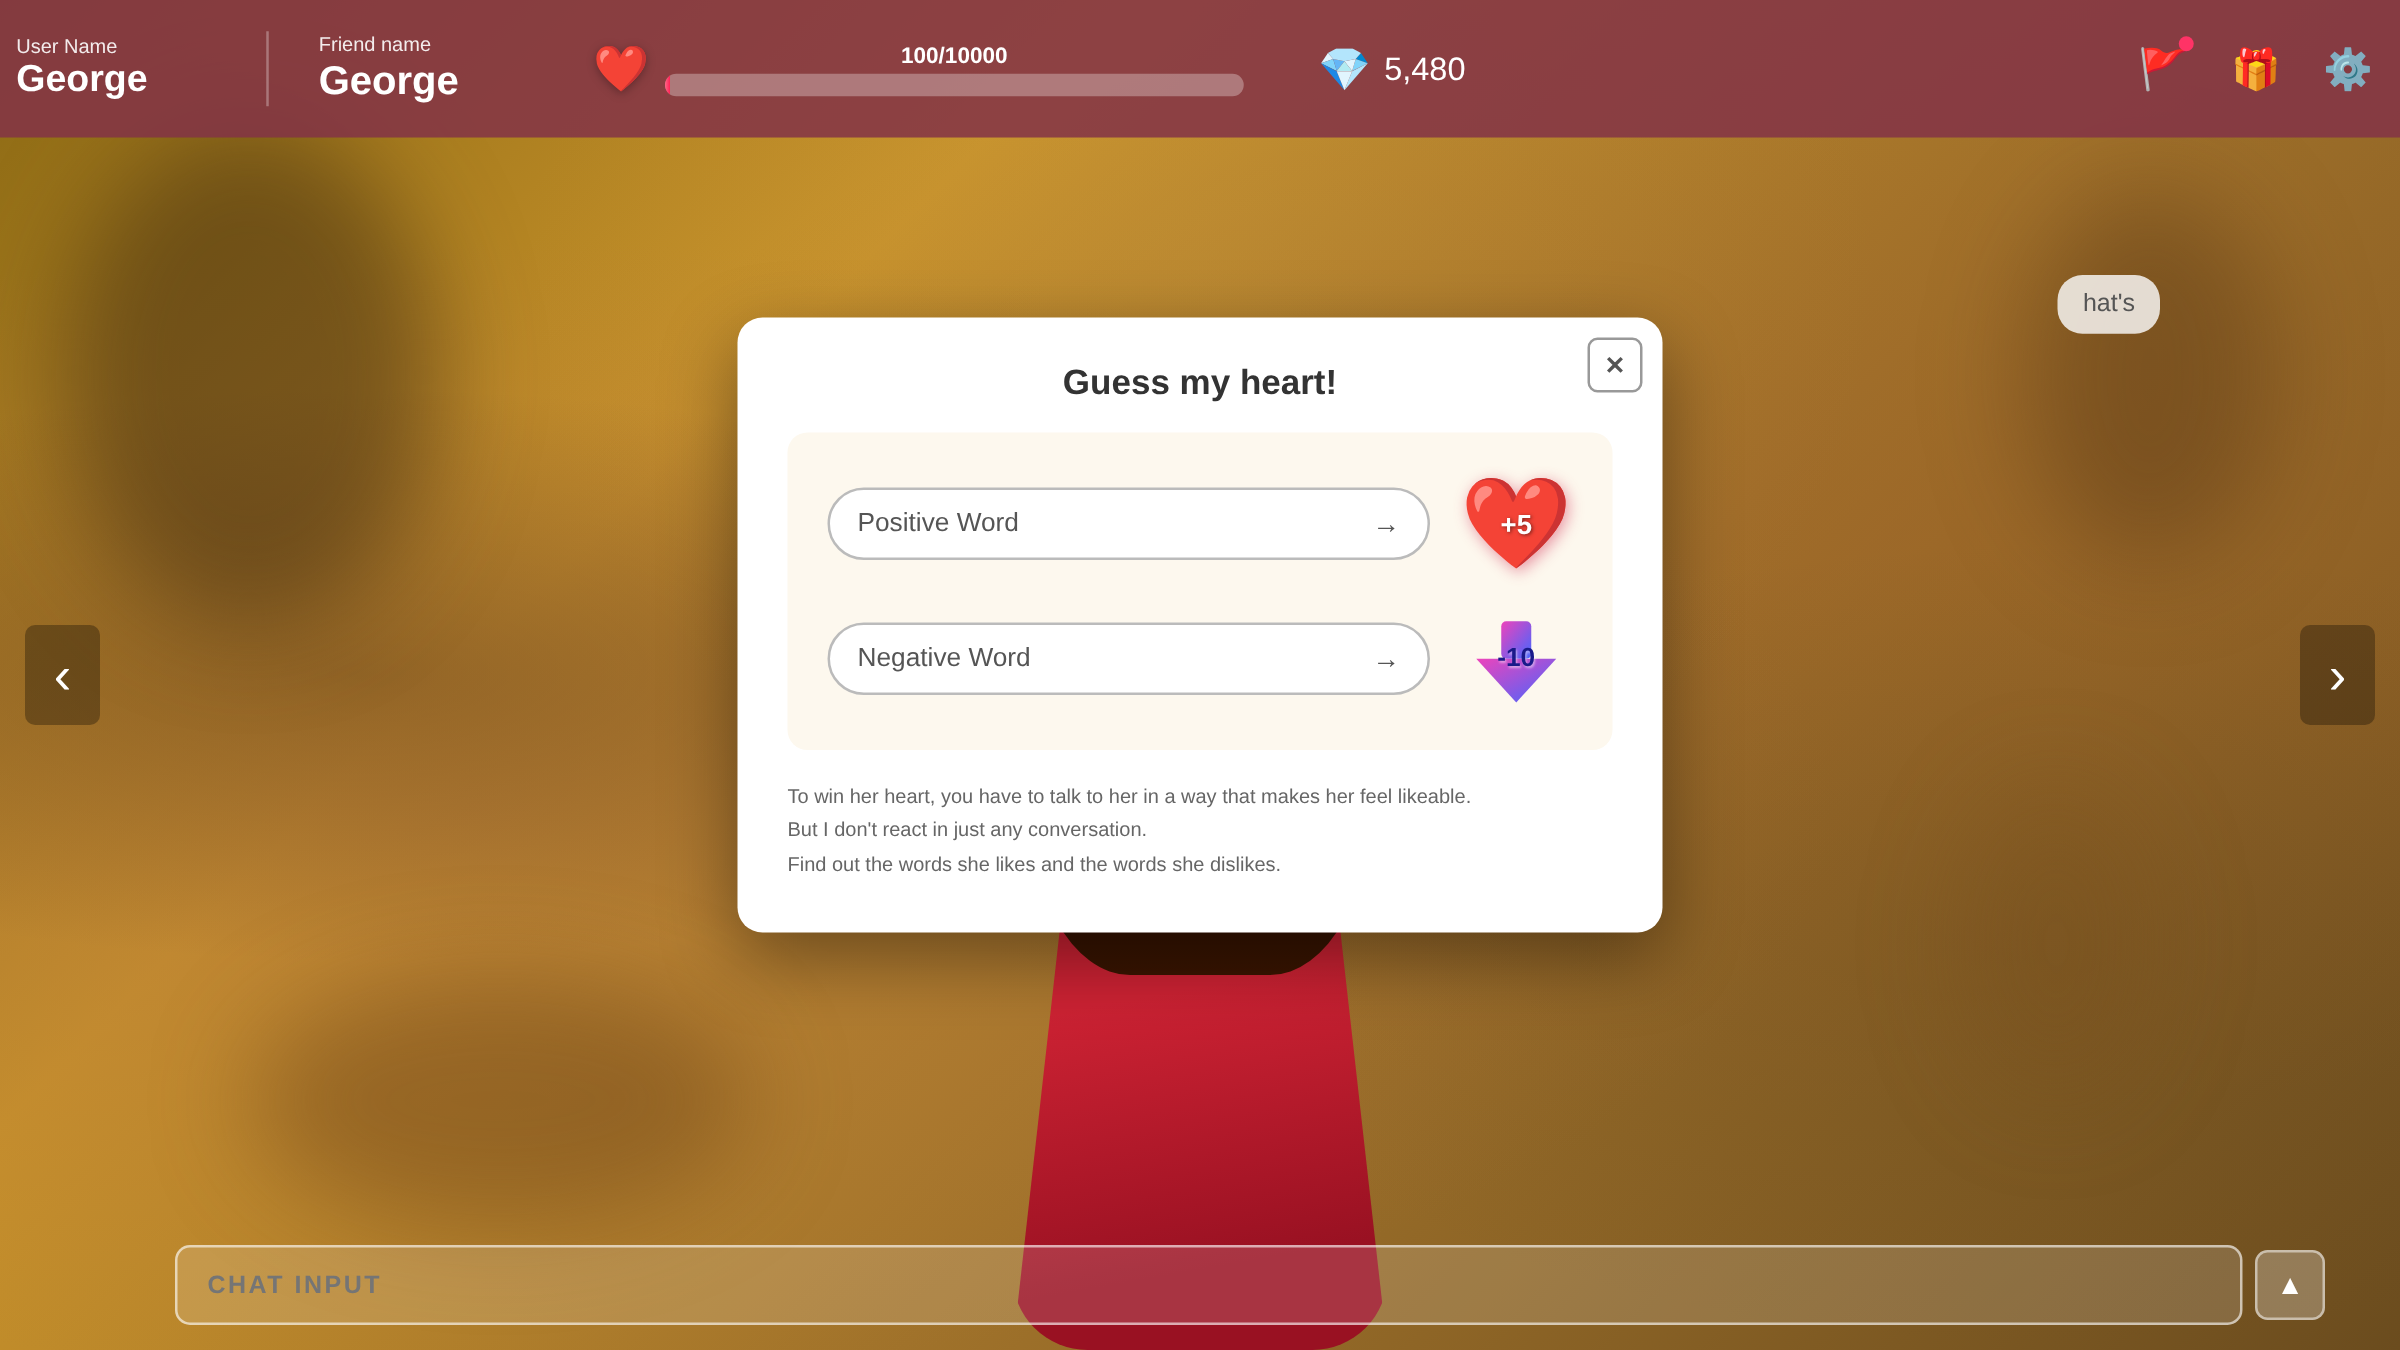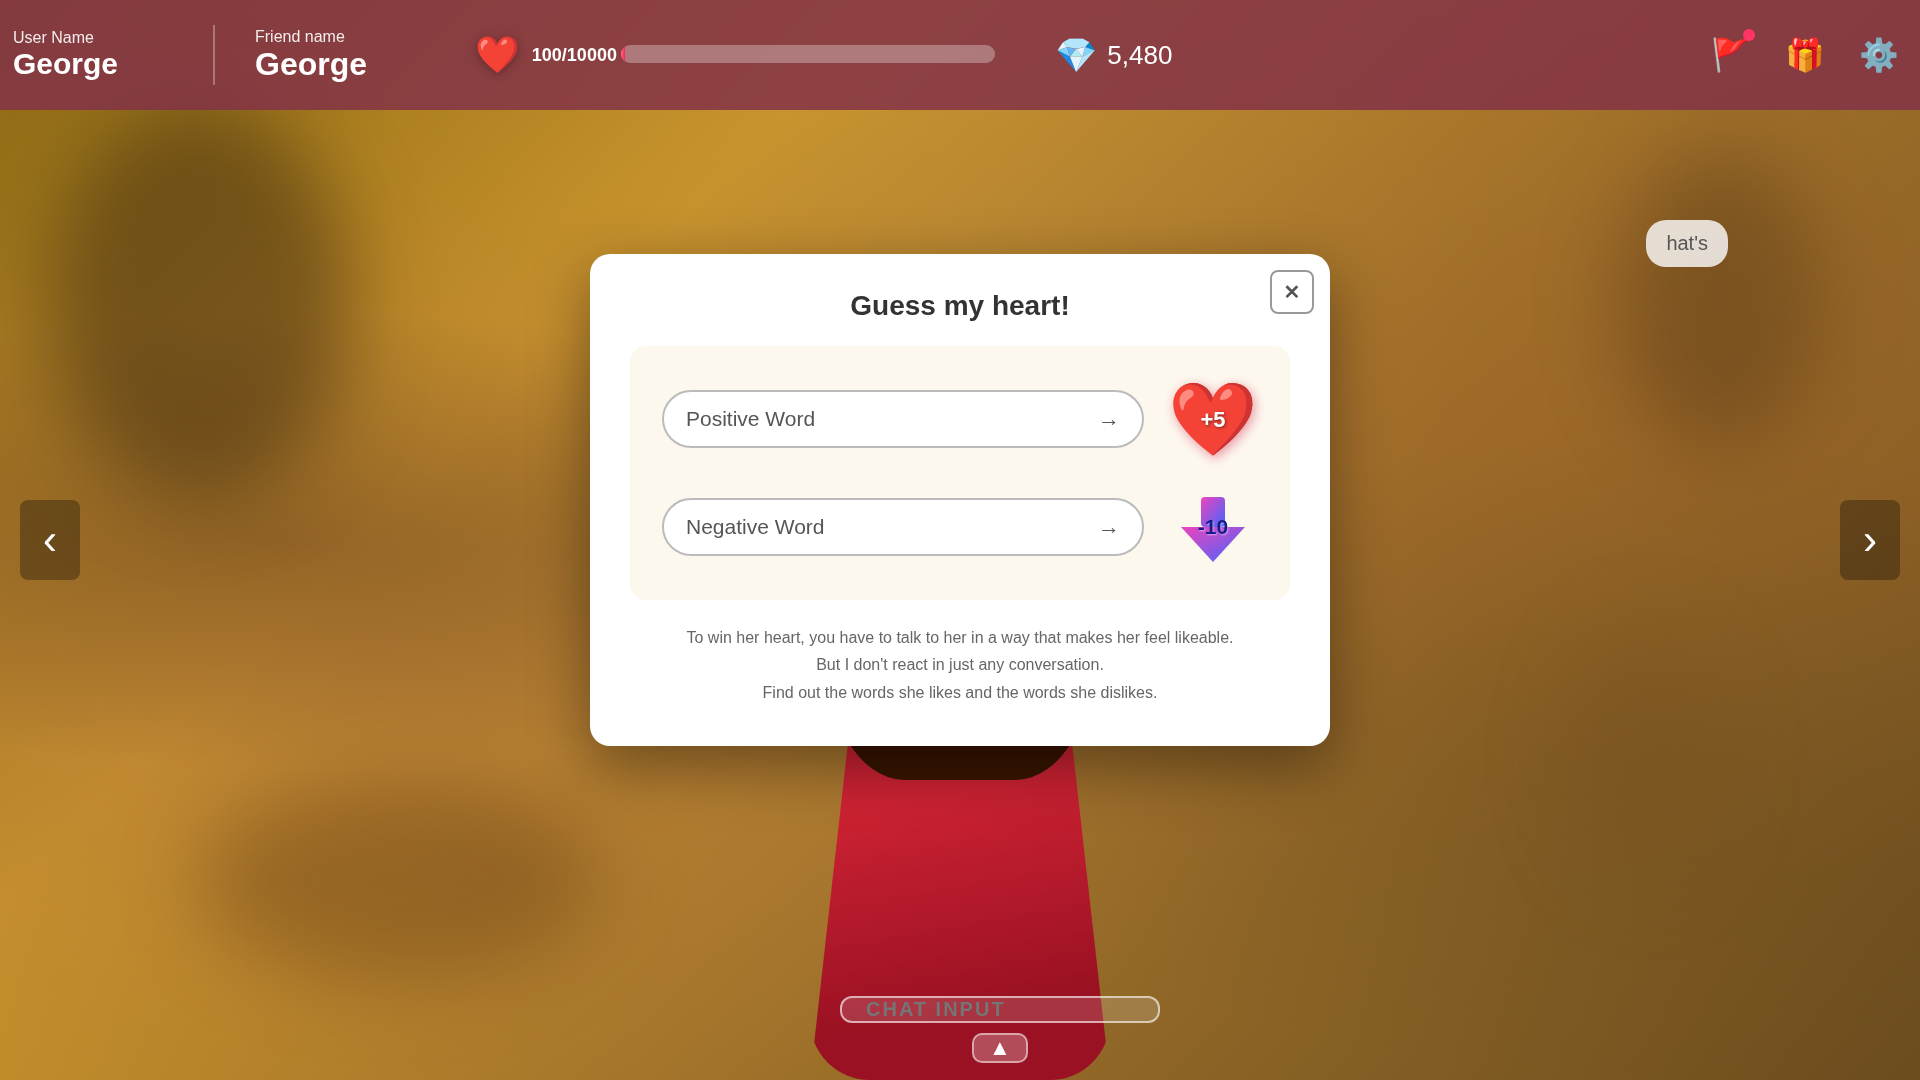--- a/index.html
+++ b/index.html
@@ -120,21 +120,21 @@
       max-width: 520px;
     }
     .heart-icon {
       font-size: 36px;
       color: #ff3366;
       filter: drop-shadow(0 2px 4px rgba(0,0,0,0.3));
     }
     .heart-progress-wrap {
       flex: 1;
       display: flex;
-      flex-direction: row;
+      flex-direction: column;
       gap: 4px;
     }
     .heart-progress-label {
       color: white;
       font-size: 18px;
       font-weight: 600;
       text-align: center;
     }
     .heart-progress-bar {
       width: 100%;
@@ -430,38 +430,37 @@
       font-weight: 700;
       color: #1a1a8a;
       top: 50%;
       left: 50%;
       transform: translate(-50%, -50%);
       text-shadow: 1px 1px 2px rgba(255,255,255,0.5);
     }
 
     
     .modal-description {
-      text-align: center;
+      text-align: left;
       color: #666;
       font-size: 16px;
       line-height: 1.7;
     }
 
     
     .chat-bar {
       position: absolute;
       bottom: 20px;
       left: 140px;
       right: 60px;
       height: 64px;
       display: flex;
       align-items: center;
       gap: 10px;
       z-index: 15;
-      flex-direction: column;
     }
 
     .chat-input {
       flex: 1;
       height: 64px;
       border: 2px solid rgba(255,255,255,0.6);
       border-radius: 12px;
       background: rgba(255,255,255,0.15);
       padding: 0 24px;
       font-size: 20px;

